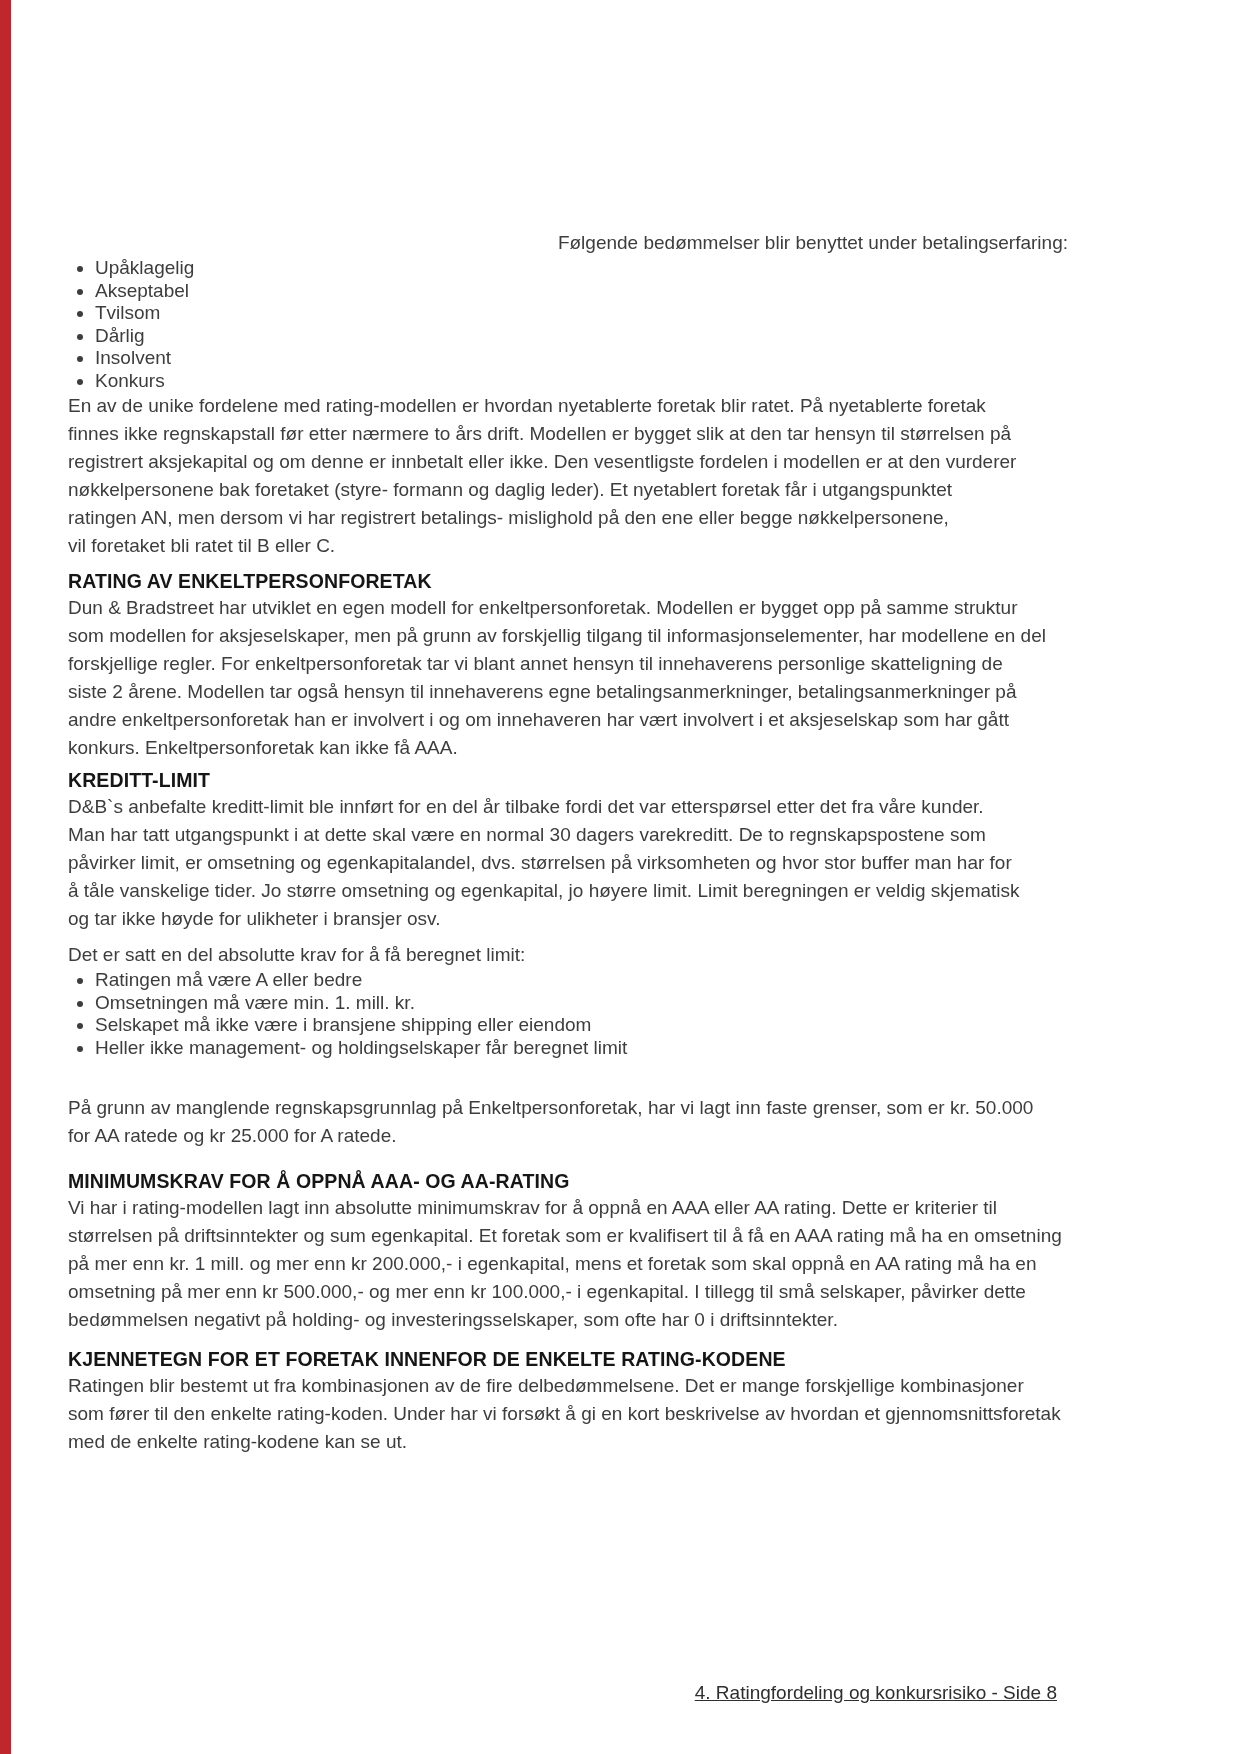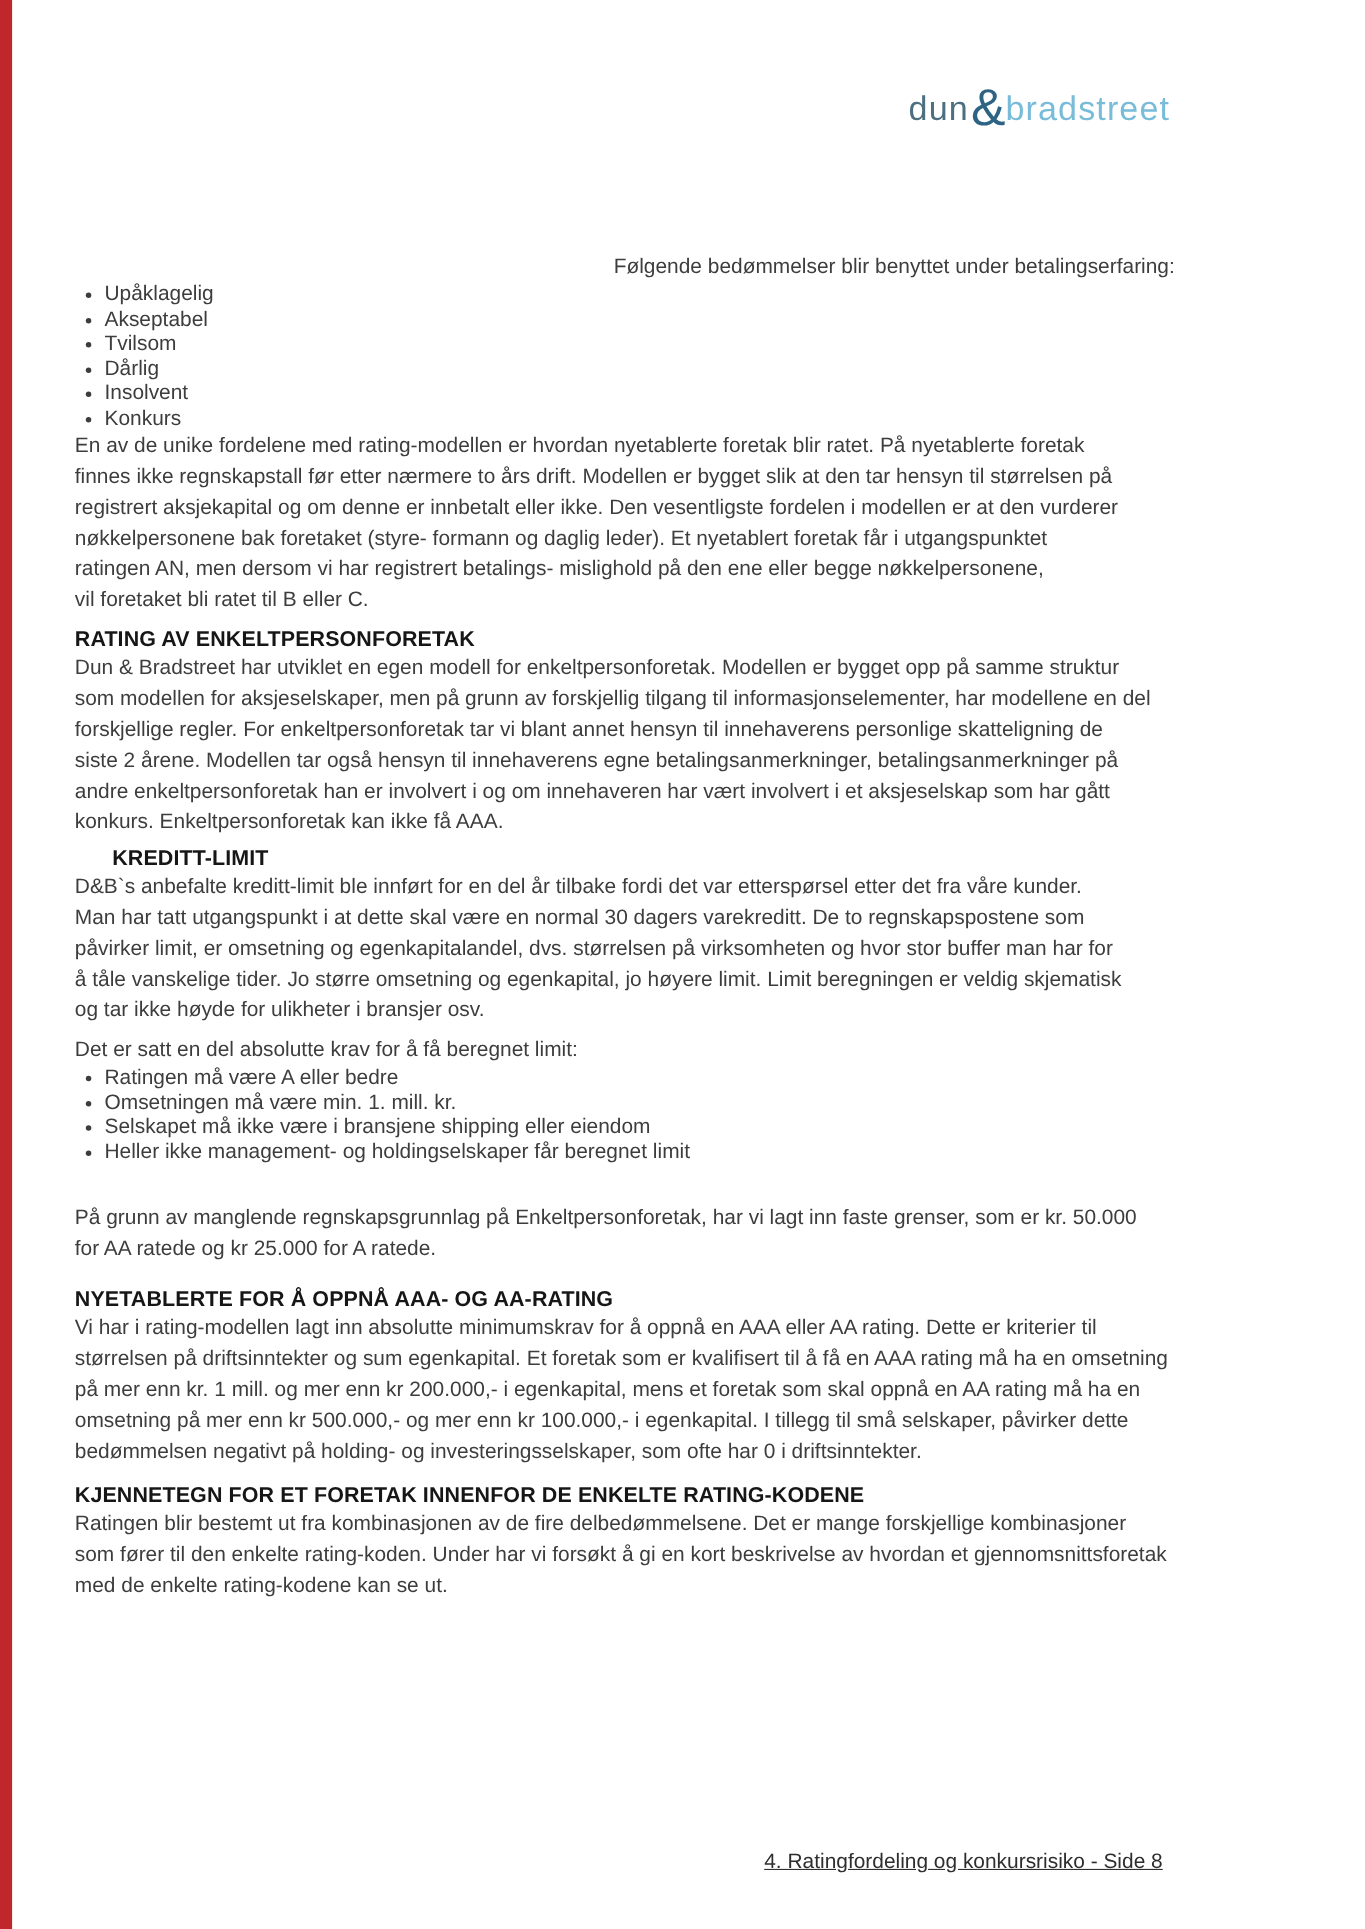--- a/index.html
+++ b/index.html
@@ -56,21 +56,21 @@
   }
   h2.section-heading {
     font-size: 19.5px;
     line-height: 26px;
     margin: 8px 0 0 0;
     color: #161616;
     font-weight: bold;
     letter-spacing: 0.1px;
   }
   h2.mt-first { margin-top: 42px; }
-  h2.mt-5  { margin-top: 5px; margin-left: 34px; }
+  h2.mt-5  { margin-top: 5px; }
   h2.mt-18 { margin-top: 18px; }
   h2.mt-12 { margin-top: 12px; }
   p.body-par {
     margin: 0;
     line-height: 28px;
     white-space: pre;
   }
   p.krav-lead {
     margin: 8px 0 0 0;
     line-height: 28px;
@@ -91,23 +91,20 @@
     text-decoration: underline;
   }
 </style>
 </head>
 <body>
 
 <div class="page">
 
   <div class="accent-bar"></div>
 
-  <div class="logo">
-    <span class="logo-dun">dun</span><span class="logo-amp">&amp;</span><span class="logo-brad">bradstreet</span>
-  </div>
 
   <div class="content">
 
     <div class="lead">Følgende bedømmelser blir benyttet under betalingserfaring:</div>
 
     <ul class="dots">
       <li>Upåklagelig</li>
       <li>Akseptabel</li>
       <li>Tvilsom</li>
       <li>Dårlig</li>
@@ -141,21 +138,21 @@
     <ul class="dots">
       <li>Ratingen må være A eller bedre</li>
       <li>Omsetningen må være min. 1. mill. kr.</li>
       <li>Selskapet må ikke være i bransjene shipping eller eiendom</li>
       <li>Heller ikke management- og holdingselskaper får beregnet limit</li>
     </ul>
 
     <p class="grenser">På grunn av manglende regnskapsgrunnlag på Enkeltpersonforetak, har vi lagt inn faste grenser, som er kr. 50.000
 for AA ratede og kr 25.000 for A ratede.</p>
 
-    <h2 class="section-heading mt-18">NYETABLERTE FOR Å OPPNÅ AAA- OG AA-RATING</h2>
+    <h2 class="section-heading mt-18">MINIMUMSKRAV FOR Å OPPNÅ AAA- OG AA-RATING</h2>
     <p class="body-par">Vi har i rating-modellen lagt inn absolutte minimumskrav for å oppnå en AAA eller AA rating. Dette er kriterier til
 størrelsen på driftsinntekter og sum egenkapital. Et foretak som er kvalifisert til å få en AAA rating må ha en omsetning
 på mer enn kr. 1 mill. og mer enn kr 200.000,- i egenkapital, mens et foretak som skal oppnå en AA rating må ha en
 omsetning på mer enn kr 500.000,- og mer enn kr 100.000,- i egenkapital. I tillegg til små selskaper, påvirker dette
 bedømmelsen negativt på holding- og investeringsselskaper, som ofte har 0 i driftsinntekter.</p>
 
     <h2 class="section-heading mt-12">KJENNETEGN FOR ET FORETAK INNENFOR DE ENKELTE RATING-KODENE</h2>
     <p class="body-par">Ratingen blir bestemt ut fra kombinasjonen av de fire delbedømmelsene. Det er mange forskjellige kombinasjoner
 som fører til den enkelte rating-koden. Under har vi forsøkt å gi en kort beskrivelse av hvordan et gjennomsnittsforetak
 med de enkelte rating-kodene kan se ut.</p>

